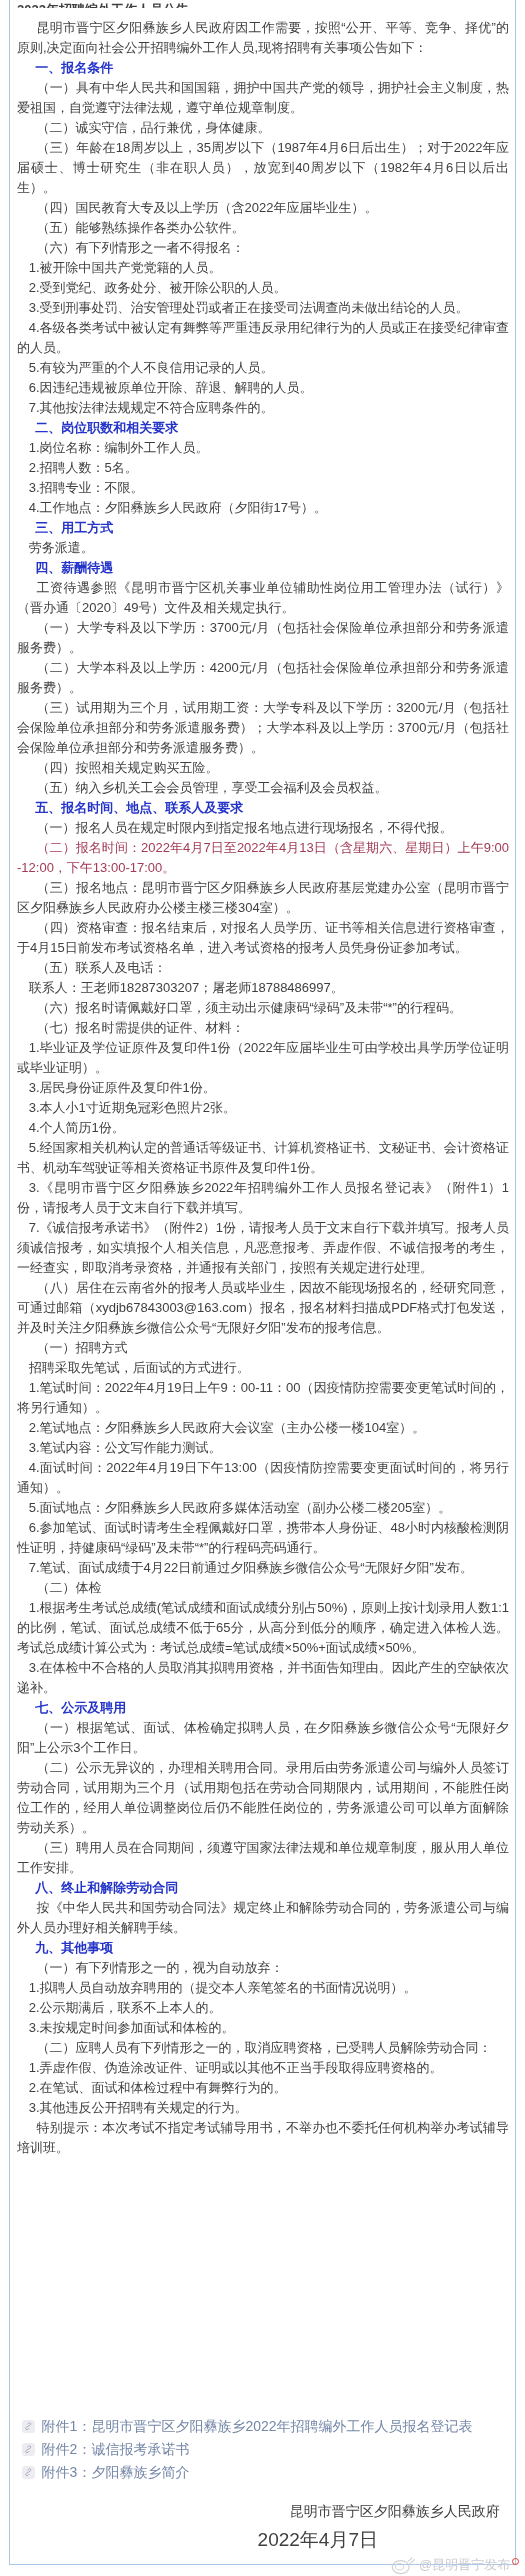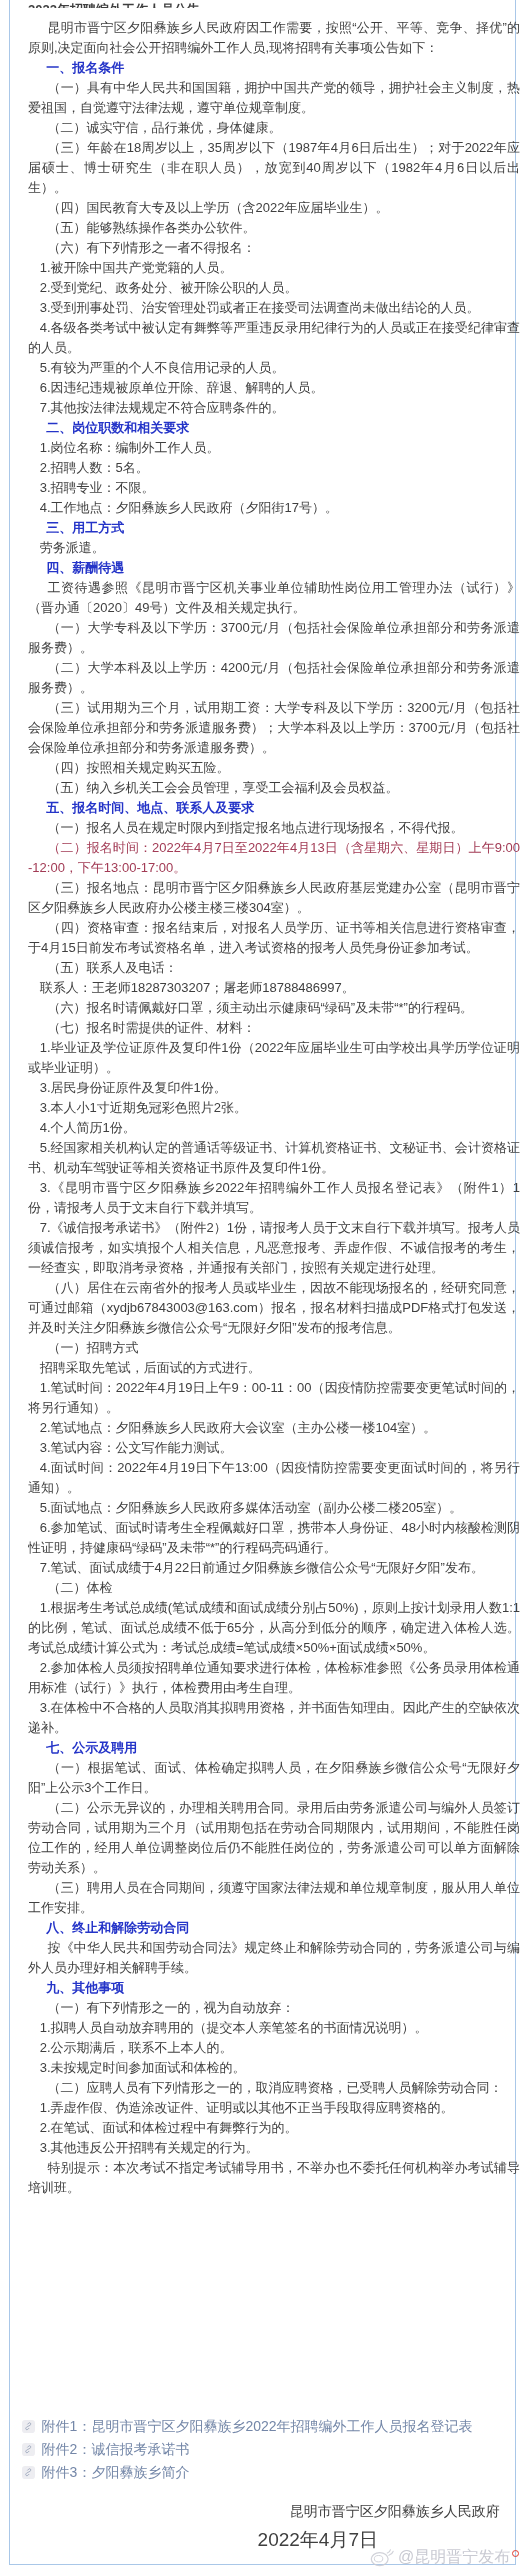--- a/index.html
+++ b/index.html
@@ -9,41 +9,41 @@
     --c-border:#a9c7e8;
     --c-link:#7487a8;
     --c-watermark:#c9cad2;
   }
   *{box-sizing:border-box;}
   html,body{margin:0;padding:0;background:#fff;}
   body{font-family:"Liberation Sans","DejaVu Sans",sans-serif;}
   .page{position:relative;width:525px;height:2576px;background:#fff;overflow:hidden;}
   .frame{position:absolute;left:9.3px;top:-15.4px;width:507px;height:2580px;
          border:0.8px solid var(--c-border);background:#fff;}
-  .body-text{position:absolute;left:28px;top:0;width:492px;height:2404px;overflow:hidden;}
+  .body-text{position:absolute;left:17px;top:0;width:492px;height:2404px;overflow:hidden;}
   .title-clip{height:7.7px;overflow:hidden;}
   .title{margin:-14.7px 0 0 0;font-size:16px;line-height:21.6px;font-weight:bold;
          text-align:center;color:var(--c-heading);}
   .spacer{height:10.8px;}
   .body-text p{margin:0;font-size:13px;line-height:20px;color:var(--c-body);
                text-align:justify;word-break:break-all;}
   .body-text p.p{text-indent:1.5em;}
   .body-text p.pn{text-indent:0.9em;}
   .body-text p.h{text-indent:1.4em;color:var(--c-heading);font-weight:bold;}
   .body-text p.red{color:var(--c-red);}
   .footer{position:absolute;left:17px;top:2415px;width:492px;}
   .att-row{display:flex;align-items:center;height:23px;}
   .att-badge{flex:0 0 auto;width:13px;height:13px;margin:0 7px 0 4.6px;border-radius:3.1px;
              background:#ededf1;display:flex;align-items:center;justify-content:center;}
   .att-badge svg{display:block;}
   .att-label{font-size:14px;color:var(--c-link);white-space:nowrap;overflow:hidden;}
   .signature{margin-top:19px;font-size:14px;color:var(--c-body);text-align:right;padding-right:9.3px;}
   .pubdate{margin-top:6.2px;font-size:19px;color:var(--c-body);text-align:right;padding-right:131px;}
-  .watermark{position:absolute;right:6.2px;bottom:8px;display:flex;align-items:center;
-             color:var(--c-watermark);font-size:16px;line-height:23px;text-align:right;}
+  .watermark{position:absolute;right:6.2px;bottom:0;display:flex;align-items:center;
+             color:var(--c-watermark);font-size:13px;line-height:23px;text-align:right;}
   .watermark svg{display:block;margin-right:3.1px;opacity:.85;}
   .wm-dot{display:inline-block;width:7px;height:7px;border:1.5px solid #e03c2f;border-radius:50%;
           margin-left:1.5px;margin-bottom:6.2px;}
 </style>
 </head>
 <body>
 
 <div class="page">
   <div class="frame"></div>
 
@@ -103,21 +103,20 @@
         <p class="pn">招聘采取先笔试，后面试的方式进行。</p>
         <p class="pn">1.笔试时间：2022年4月19日上午9：00-11：00（因疫情防控需要变更笔试时间的，将另行通知）。</p>
         <p class="pn">2.笔试地点：夕阳彝族乡人民政府大会议室（主办公楼一楼104室）。</p>
         <p class="pn">3.笔试内容：公文写作能力测试。</p>
         <p class="pn">4.面试时间：2022年4月19日下午13:00（因疫情防控需要变更面试时间的，将另行通知）。</p>
         <p class="pn">5.面试地点：夕阳彝族乡人民政府多媒体活动室（副办公楼二楼205室）。</p>
         <p class="pn">6.参加笔试、面试时请考生全程佩戴好口罩，携带本人身份证、48小时内核酸检测阴性证明，持健康码“绿码”及未带“*”的行程码亮码通行。</p>
         <p class="pn">7.笔试、面试成绩于4月22日前通过夕阳彝族乡微信公众号“无限好夕阳”发布。</p>
         <p class="p">（二）体检</p>
         <p class="pn">1.根据考生考试总成绩(笔试成绩和面试成绩分别占50%)，原则上按计划录用人数1:1的比例，笔试、面试总成绩不低于65分，从高分到低分的顺序，确定进入体检人选。考试总成绩计算公式为：考试总成绩=笔试成绩×50%+面试成绩×50%。</p>
-        <p class="pn">2.参加体检人员须按招聘单位通知要求进行体检，体检标准参照《公务员录用体检通用标准（试行）》执行，体检费用由考生自理。</p>
         <p class="pn">3.在体检中不合格的人员取消其拟聘用资格，并书面告知理由。因此产生的空缺依次递补。</p>
         <p class="h">七、公示及聘用</p>
         <p class="p">（一）根据笔试、面试、体检确定拟聘人员，在夕阳彝族乡微信公众号“无限好夕阳”上公示3个工作日。</p>
         <p class="p">（二）公示无异议的，办理相关聘用合同。录用后由劳务派遣公司与编外人员签订劳动合同，试用期为三个月（试用期包括在劳动合同期限内，试用期间，不能胜任岗位工作的，经用人单位调整岗位后仍不能胜任岗位的，劳务派遣公司可以单方面解除劳动关系）。</p>
         <p class="p">（三）聘用人员在合同期间，须遵守国家法律法规和单位规章制度，服从用人单位工作安排。</p>
         <p class="h">八、终止和解除劳动合同</p>
         <p class="p">按《中华人民共和国劳动合同法》规定终止和解除劳动合同的，劳务派遣公司与编外人员办理好相关解聘手续。</p>
         <p class="h">九、其他事项</p>
         <p class="p">（一）有下列情形之一的，视为自动放弃：</p>
         <p class="pn">1.拟聘人员自动放弃聘用的（提交本人亲笔签名的书面情况说明）。</p>

